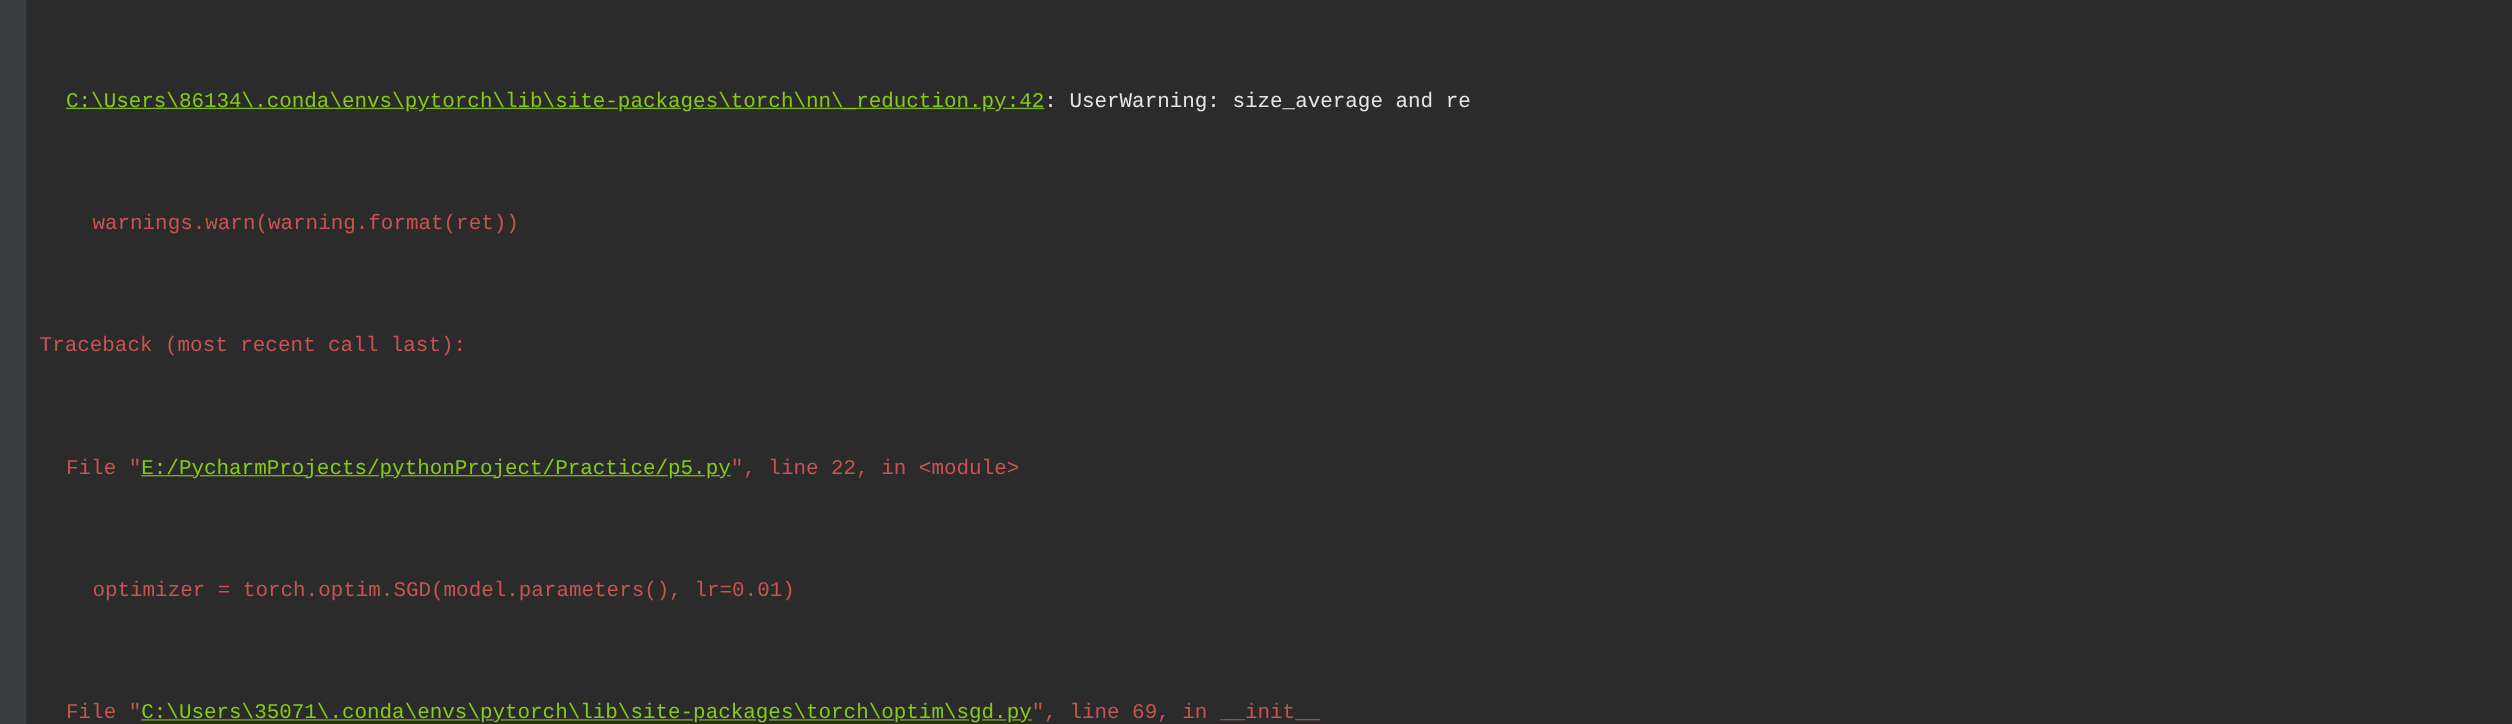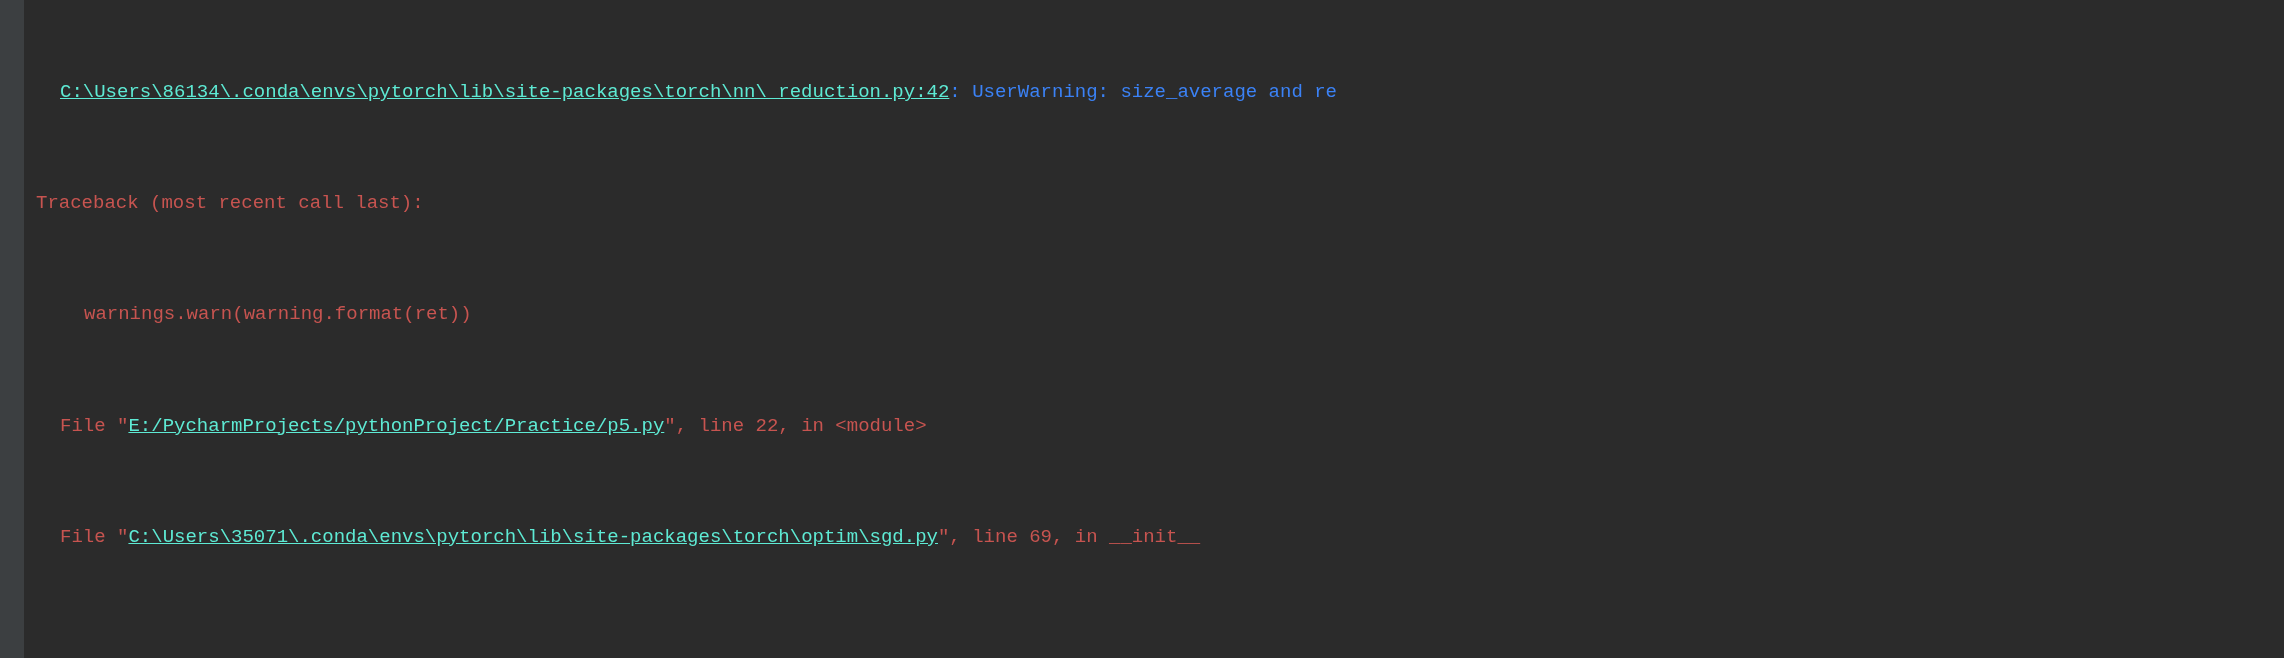--- a/index.html
+++ b/index.html
@@ -24,25 +24,25 @@
     .console-output {
       padding: 0 12px;
       flex: 1;
       white-space: pre;
       min-height: 658px;
     }
     .line {
       display: block;
     }
     .file-link {
-      color: #5eead4;
+      color: #84cc16;
       text-decoration: underline;
     }
     .warning-text {
-      color: #3b82f6;
+      color: #e5e5e5;
     }
     .traceback-header {
       color: #c75450;
     }
     .file-prefix {
       color: #c75450;
     }
     .line-info {
       color: #c75450;
     }
@@ -56,23 +56,24 @@
       padding-left: 48px;
     }
   </style>
 </head>
 <body>
 
 <div class="gutter"></div>
 
 <div class="console-output">
   <span class="line indent-1"><a class="file-link">C:\Users\86134\.conda\envs\pytorch\lib\site-packages\torch\nn\_reduction.py:42</a><span class="warning-text">: UserWarning: size_average and re</span></span>
+  <span class="line indent-2"><span class="code-line">warnings.warn(warning.format(ret))</span></span>
   <span class="line"><span class="traceback-header">Traceback (most recent call last):</span></span>
-  <span class="line indent-2"><span class="code-line">warnings.warn(warning.format(ret))</span></span>
   <span class="line indent-1"><span class="file-prefix">File "</span><a class="file-link">E:/PycharmProjects/pythonProject/Practice/p5.py</a><span class="line-info">", line 22, in &lt;module&gt;</span></span>
+  <span class="line indent-2"><span class="code-line">optimizer = torch.optim.SGD(model.parameters(), lr=0.01)</span></span>
   <span class="line indent-1"><span class="file-prefix">File "</span><a class="file-link">C:\Users\35071\.conda\envs\pytorch\lib\site-packages\torch\optim\sgd.py</a><span class="line-info">", line 69, in __init__</span></span>
   
   
   
   
   
   
 </div>
 
 </body></html>

